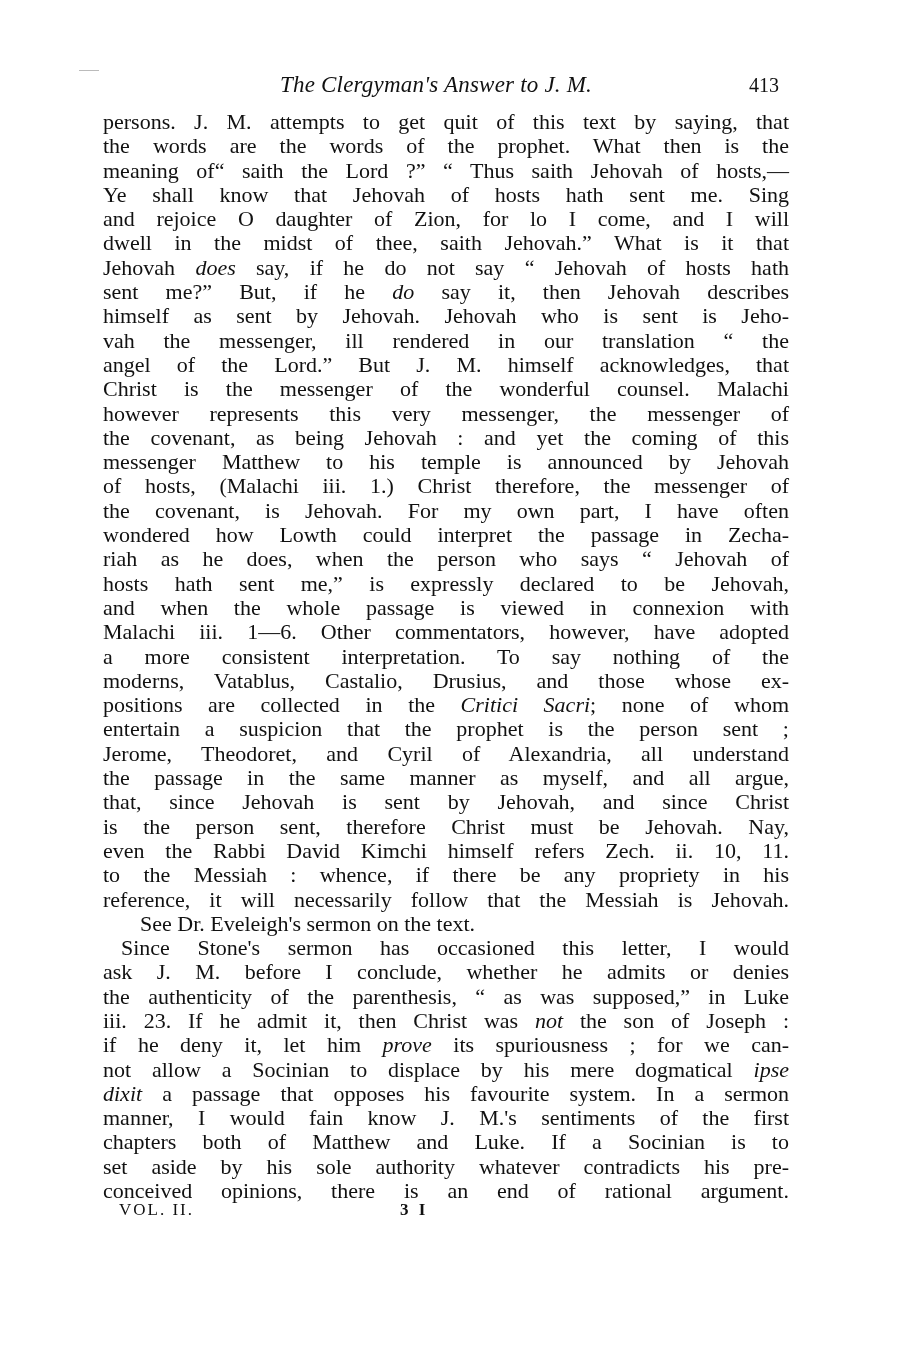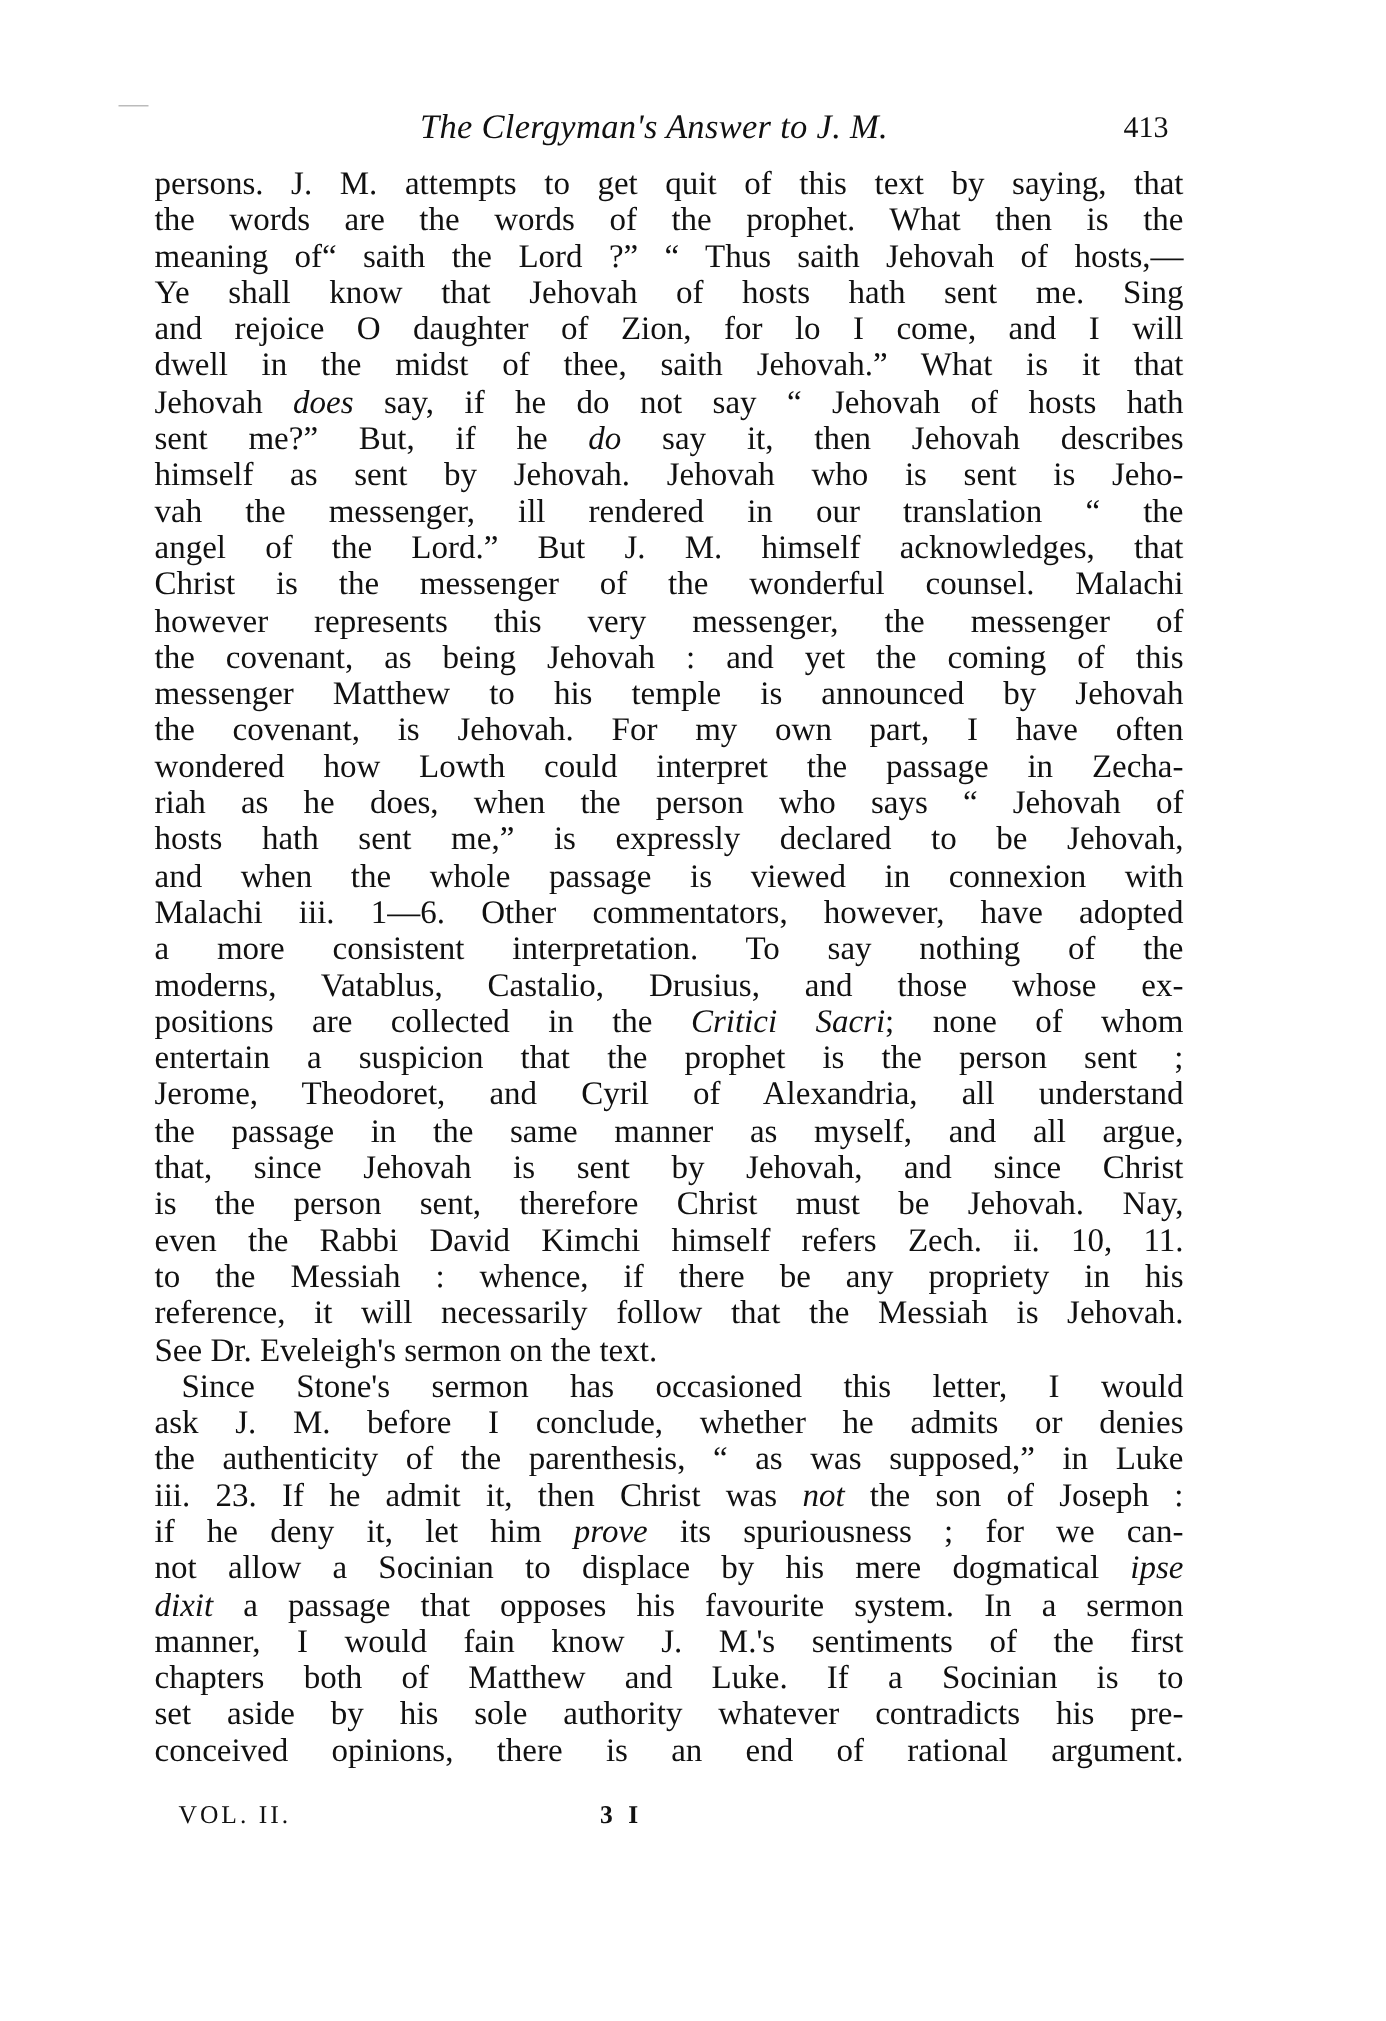--- a/index.html
+++ b/index.html
@@ -6,21 +6,21 @@
   body { width: 924px; height: 1347px; position: relative; overflow: hidden;
          font-family: "Liberation Serif", "DejaVu Serif", serif; color: #111; }
   .scan-mark { position: absolute; left: 79px; top: 70px; width: 20px; height: 1px; background: #bbb; }
   .running-head { position: absolute; left: 93px; top: 72px; width: 686px; height: 30px; }
   .running-title { position: absolute; left: 0; width: 100%; text-align: center;
                    font-style: italic; font-size: 23px; top: 0; letter-spacing: 0.2px; }
   .page-number { position: absolute; right: 0; top: 2px; font-size: 20px; font-weight: normal; }
   .body-text { position: absolute; left: 103px; top: 110px; width: 686px; }
   .line { height: 24.3px; line-height: 24.3px; font-size: 22px; white-space: nowrap;
           text-align: justify; text-align-last: justify; overflow: visible; }
-  .line.last { text-align-last: left; }
+  .line.last { text-align-last: left; margin-left: 37px; }
   .line.indent { padding-left: 18px; }
   .line i { font-style: italic; margin-top: 14px; }
   .footer { position: absolute; left: 103px; top: 1200px; width: 686px; height: 24px; font-size: 17px; }
   .footer .vol { position: absolute; left: 16px; letter-spacing: 2px; }
   .footer .sig { position: absolute; left: 297px; font-weight: bold; letter-spacing: 3px; }
 </style>
 </head>
 <body>
 
 <div class="scan-mark"></div>
@@ -39,20 +39,21 @@
     <div class="line">dwell in the midst of thee, saith Jehovah.”  What is it that</div>
     <div class="line"><span>Jehovah </span><i>does</i><span> say, if he do not say “ Jehovah of hosts hath</span></div>
     <div class="line"><span>sent me?”  But, if he </span><i>do</i><span> say it, then Jehovah describes</span></div>
     <div class="line">himself as sent by Jehovah.  Jehovah who is sent is Jeho-</div>
     <div class="line">vah the messenger, ill rendered in our translation “ the</div>
     <div class="line">angel of the Lord.”  But J. M. himself acknowledges, that</div>
     <div class="line">Christ is the messenger of the wonderful counsel.  Malachi</div>
     <div class="line">however represents this very messenger, the messenger of</div>
     <div class="line">the covenant, as being Jehovah :  and yet the coming of this</div>
     <div class="line">messenger Matthew to his temple is announced by Jehovah</div>
+    <div class="line">of hosts, (Malachi iii. 1.)  Christ therefore, the messenger of</div>
     <div class="line">the covenant, is Jehovah.  For my own part, I have often</div>
     <div class="line">wondered how Lowth could interpret the passage in Zecha-</div>
     <div class="line">riah as he does, when the person who says “ Jehovah of</div>
     <div class="line">hosts hath sent me,” is expressly declared to be Jehovah,</div>
     <div class="line">and when the whole passage is viewed in connexion with</div>
     <div class="line">Malachi iii. 1—6. Other commentators, however, have adopted</div>
     <div class="line">a more consistent interpretation.  To say nothing of the</div>
     <div class="line">moderns, Vatablus, Castalio, Drusius, and those whose ex-</div>
     <div class="line"><span>positions are collected in the </span><i>Critici Sacri</i><span>; none of whom</span></div>
     <div class="line">entertain a suspicion that the prophet is the person sent ;</div>

